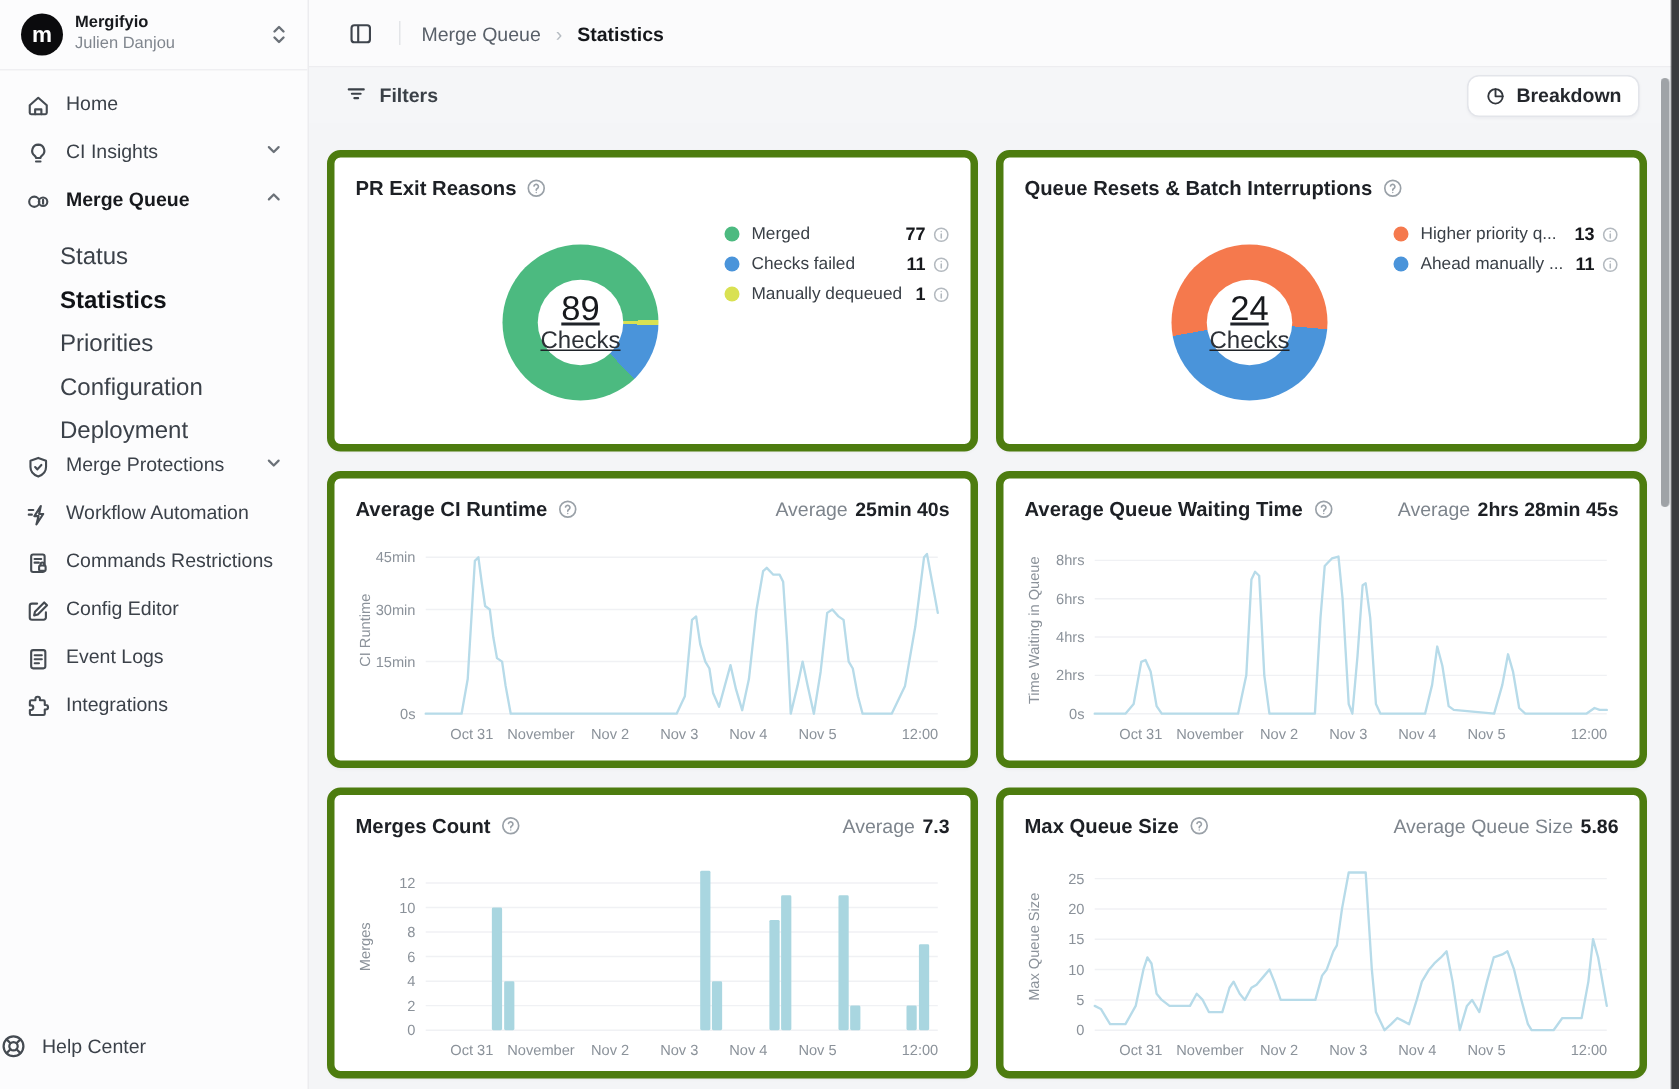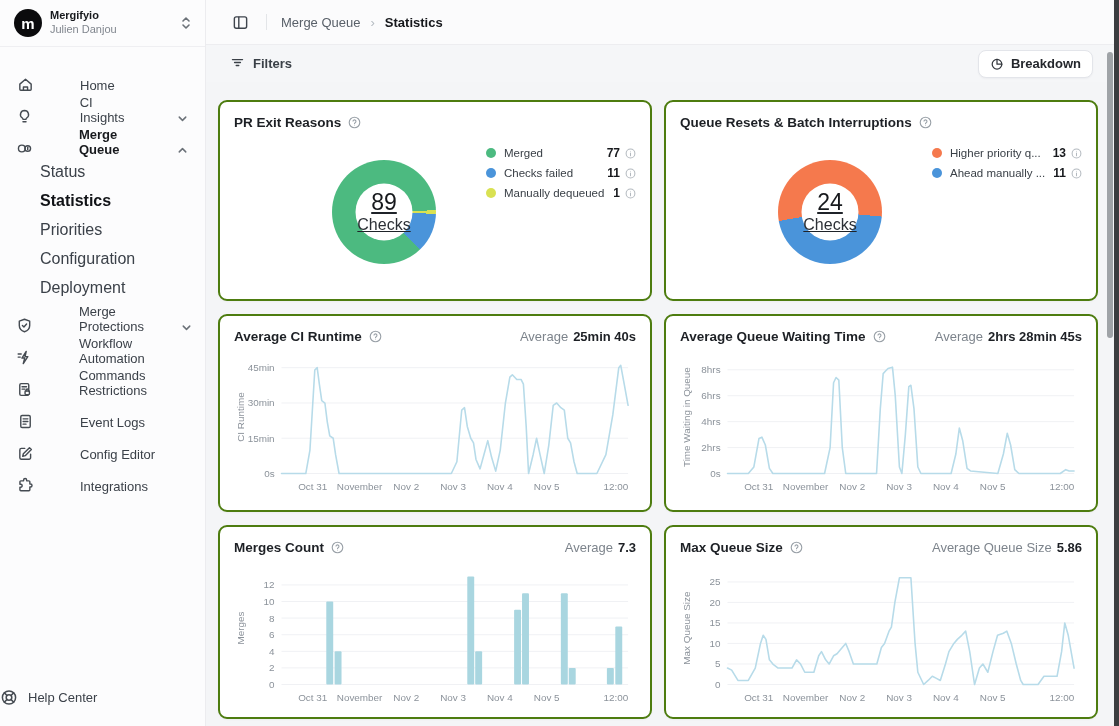--- a/index.html
+++ b/index.html
@@ -9,21 +9,21 @@
   
   .sidebar { width:206px; min-width:206px; height:100%; background:#fcfcfd; border-right:1px solid #ececef; display:flex; flex-direction:column; position:relative; }
   .user-switcher { display:flex; align-items:center; padding:9px 12px 9px 14px; cursor:pointer; }
   .avatar { width:28px; height:28px; border-radius:50%; background:#0b0b0d; color:#fff; font-weight:700; font-size:15px; display:flex; align-items:center; justify-content:center; }
   .user-text { margin-left:8px; line-height:1.25; }
   .org-name { font-size:11px; font-weight:700; color:#17191d; }
   .user-name { font-size:11px; color:#80868e; }
   .switch-icon { margin-left:auto; color:#6b7178; display:flex; }
   .sidebar-divider { height:1px; background:#efeff2; margin:0 0 8px 0; }
   .nav { flex:1; padding:6px 8px; }
-  .nav-item { display:flex; align-items:flex-end; height:32px; padding:0 8px; border-radius:6px; cursor:pointer; color:#3b4149;gap:36px; }
+  .nav-item { display:flex; align-items:flex-start; height:32px; padding:0 8px; border-radius:6px; cursor:pointer; color:#3b4149; }
   .nav-icon { width:18px; height:18px; display:flex; align-items:center; justify-content:center; color:#454b52; }
   .nav-label { margin-left:10px; font-size:13px; }
   .nav-item.bold .nav-label { font-weight:700; color:#17191d; }
   .nav-chevron { margin-left:auto; color:#6b7178; display:flex; }
   .nav-sub { display:flex; align-items:center; height:29px; padding:0 8px 0 32px; border-radius:6px; cursor:pointer; }
   .nav-sub .nav-label { margin-left:0; font-size:16px; color:#3b4149; }
   .nav-sub.active .nav-label { font-weight:700; color:#111317; }
   .help-row { display:flex; align-items:center; padding:12px 16px 20px 0; cursor:pointer; color:#3b4149; }
   .help-row .nav-label { margin-left:10px; font-size:13px; }
 
@@ -38,21 +38,21 @@
   .tb-right { margin-left:auto; display:flex; gap:9px; }
   .btn { display:flex; align-items:center; gap:7px; background:#fff; border:1px solid #e3e5ea; border-radius:8px; height:30px; padding:0 11px; font-size:13px; font-weight:600; color:#24272c; cursor:pointer; box-shadow:0 1px 2px rgba(16,24,40,.04); }
   .btn .bicon { display:flex; color:#33373d; }
   .subbar { height:37px; display:flex; align-items:center; padding:0 26px 0 16px; background:#f5f6f8; }
   .ghost-btn { display:flex; align-items:center; gap:8px; font-size:13px; font-weight:600; color:#3a4047; padding:4px 8px; border-radius:6px; cursor:pointer; }
   .subbar .right { margin-left:auto; }
   .btn.small { height:28px; }
 
   
   .content { flex:1; padding:18px 21px 0 12px; display:grid; grid-template-columns:434px 434px; grid-template-rows:201px 198px 194px; gap:13px 12px; overflow:hidden; }
-  .card { background:#fff; border:2px solid #4d7c0f; border-radius:9px; box-shadow:0 1px 2px rgba(16,24,40,.03); padding:13px 14px; position:relative; }
+  .card { background:#fff; border:5px solid #4d7c0f; border-radius:9px; box-shadow:0 1px 2px rgba(16,24,40,.03); padding:13px 14px; position:relative; }
   .card-head { display:flex; align-items:center; }
   .card-title { font-size:13.5px; font-weight:700; color:#1d2025; }
   .help-icon { margin-left:7px; display:flex; color:#9aa1a8; cursor:pointer; }
   .avg { margin-left:auto; font-size:13px; display:flex; gap:5px; align-items:baseline; }
   .avg-label { color:#7d848c; }
   .avg-value { font-weight:700; color:#1d2025; }
 
   
   .pie-body { display:flex; margin-top:8px; }
   .donut { width:104px; height:104px; border-radius:50%; margin-left:98px; margin-top:22px; position:relative; }
@@ -181,34 +181,34 @@
               <path d="M6.4 6h4.7M6.4 8.6h3"></path>
               <rect x="9.6" y="10.6" width="4.6" height="3.8" rx="0.8" fill="#fcfcfd"></rect>
               <path d="M10.6 10.6V9.8a1.3 1.3 0 0 1 2.6 0v0.8"></path>
             </svg>
           </span>
         <span class="nav-label">Commands Restrictions</span>
       </div>
       <div class="nav-item">
         <span class="nav-icon">
             <svg width="17" height="17" viewBox="0 0 18 18" fill="none" stroke="currentColor" stroke-width="1.5" stroke-linecap="round" stroke-linejoin="round">
+              <path d="M8.2 3.6H4.6A1.6 1.6 0 0 0 3 5.2v8.2A1.6 1.6 0 0 0 4.6 15h8.2a1.6 1.6 0 0 0 1.6-1.6V9.8"></path>
+              <path d="M13.2 2.8l2 2-6.5 6.5-2.6.6.6-2.6z"></path>
+            </svg>
+          </span>
+        <span class="nav-label">Config Editor</span>
+      </div>
+      <div class="nav-item">
+        <span class="nav-icon">
+            <svg width="17" height="17" viewBox="0 0 18 18" fill="none" stroke="currentColor" stroke-width="1.5" stroke-linecap="round" stroke-linejoin="round">
               <rect x="4" y="2.6" width="10" height="12.8" rx="1.4"></rect>
               <path d="M6.5 6.2h5M6.5 9h5M6.5 11.8h3"></path>
             </svg>
           </span>
         <span class="nav-label">Event Logs</span>
-      </div>
-      <div class="nav-item">
-        <span class="nav-icon">
-            <svg width="17" height="17" viewBox="0 0 18 18" fill="none" stroke="currentColor" stroke-width="1.5" stroke-linecap="round" stroke-linejoin="round">
-              <path d="M8.2 3.6H4.6A1.6 1.6 0 0 0 3 5.2v8.2A1.6 1.6 0 0 0 4.6 15h8.2a1.6 1.6 0 0 0 1.6-1.6V9.8"></path>
-              <path d="M13.2 2.8l2 2-6.5 6.5-2.6.6.6-2.6z"></path>
-            </svg>
-          </span>
-        <span class="nav-label">Config Editor</span>
       </div>
       <div class="nav-item">
         <span class="nav-icon">
             <svg width="17" height="17" viewBox="0 0 18 18" fill="none" stroke="currentColor" stroke-width="1.5" stroke-linecap="round" stroke-linejoin="round">
               <path d="M7 3.2a1.6 1.6 0 0 1 3.2 0v.9h2.4a1 1 0 0 1 1 1v2.3h.7a1.6 1.6 0 0 1 0 3.2h-.7v2.9a1 1 0 0 1-1 1H4.1a1 1 0 0 1-1-1v-2.6h.8a1.6 1.6 0 0 0 0-3.2h-.8V5.1a1 1 0 0 1 1-1H7z"></path>
             </svg>
           </span>
         <span class="nav-label">Integrations</span>
       </div>
     </nav>

